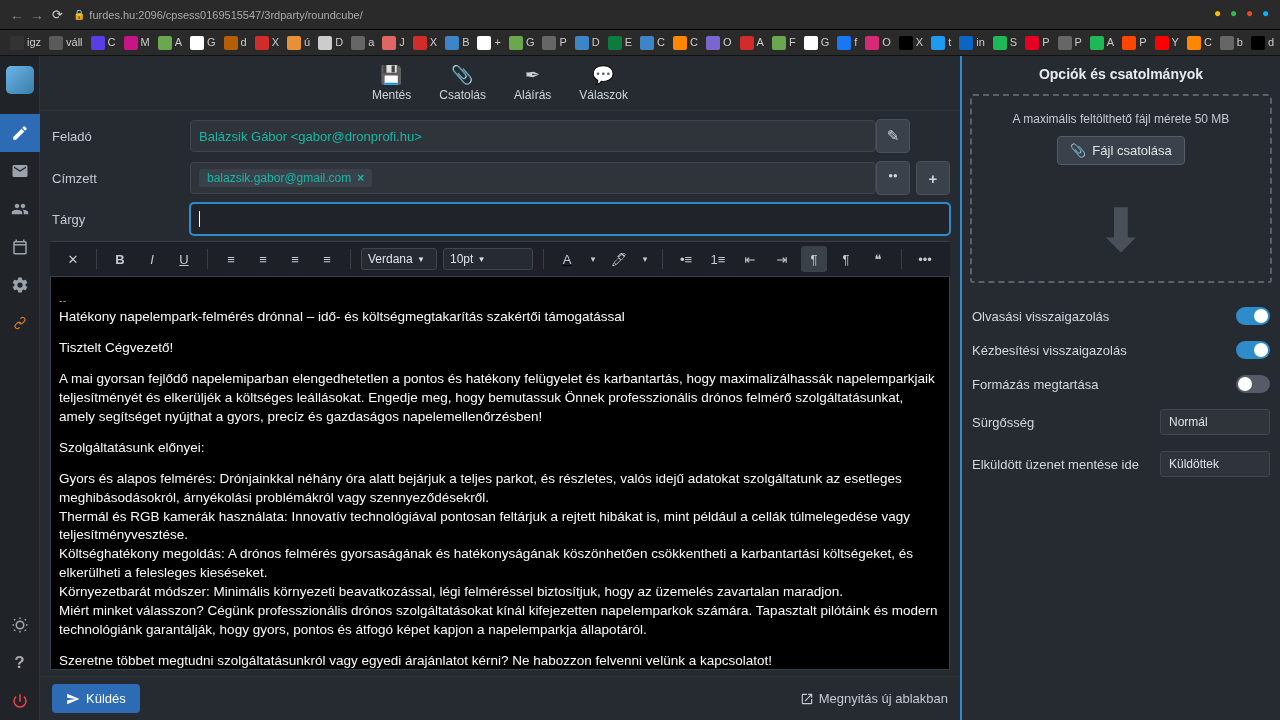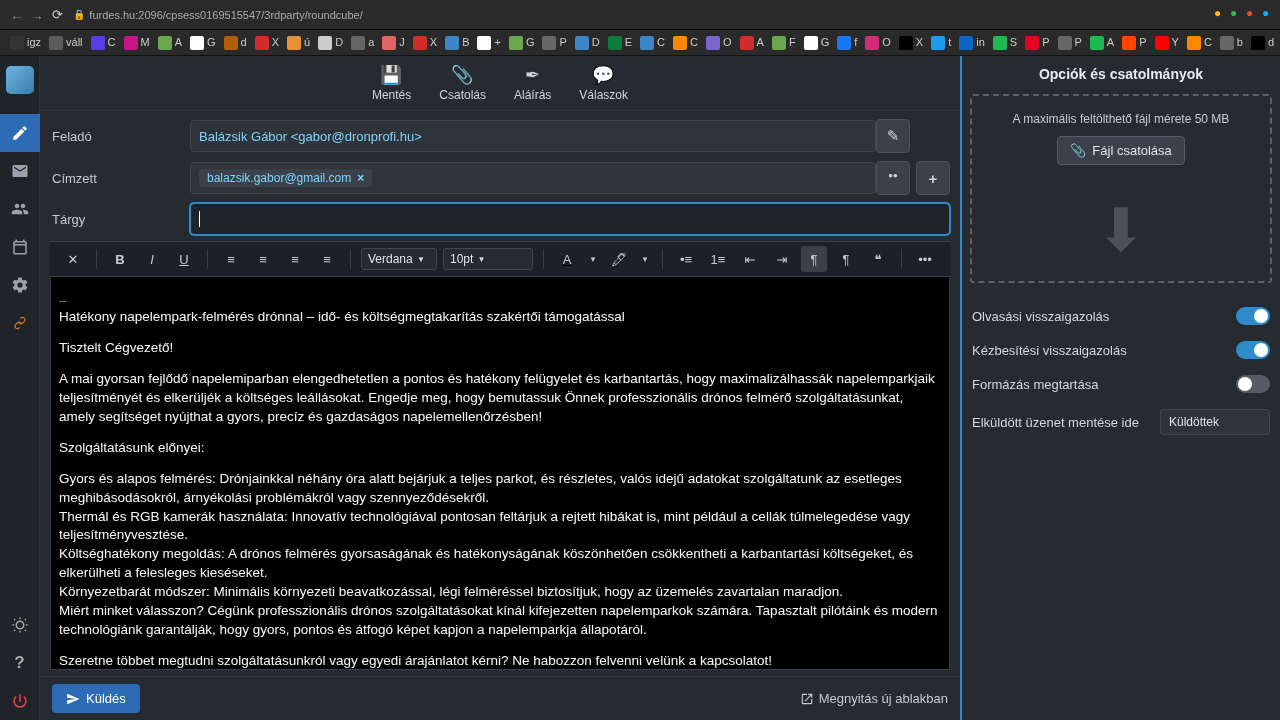--- a/index.html
+++ b/index.html
@@ -117,21 +117,21 @@
   gap: 0;
   align-items: center;
   row-gap: 8px;
 }
 .ch-label { font-size: 13px; color: #c5cad2; padding-left: 2px;}
 .ch-field {
   background: #2f343b;
   border: 1px solid #40464f;
   border-radius: 4px;
   padding: 6px 8px;
-  color: #7dd3fc;
+  color: #14b8a6;
   font-size: 13px;
   min-height: 32px;
   display: flex;
   align-items: center;
 }
 .ch-field.subject {
   outline: 2px solid #2d8cc9;
   outline-offset: -1px;
   background: #20242a;
 }
@@ -738,18 +738,22 @@
           <div class="knob"></div>
         </div>
     </div>
     <div class="opt-row">
       <span>Formázás megtartása</span>
       <div class="toggle">
           <div class="knob"></div>
         </div>
     </div>
     <div class="opt-row">
+      <span>Sürgősség</span>
+      <div class="opt-select">Normál</div>
+    </div>
+    <div class="opt-row">
       <span>Elküldött üzenet mentése ide</span>
       <div class="opt-select">Küldöttek</div>
     </div>
 
   </div>
 </div>
 
 </body></html>

